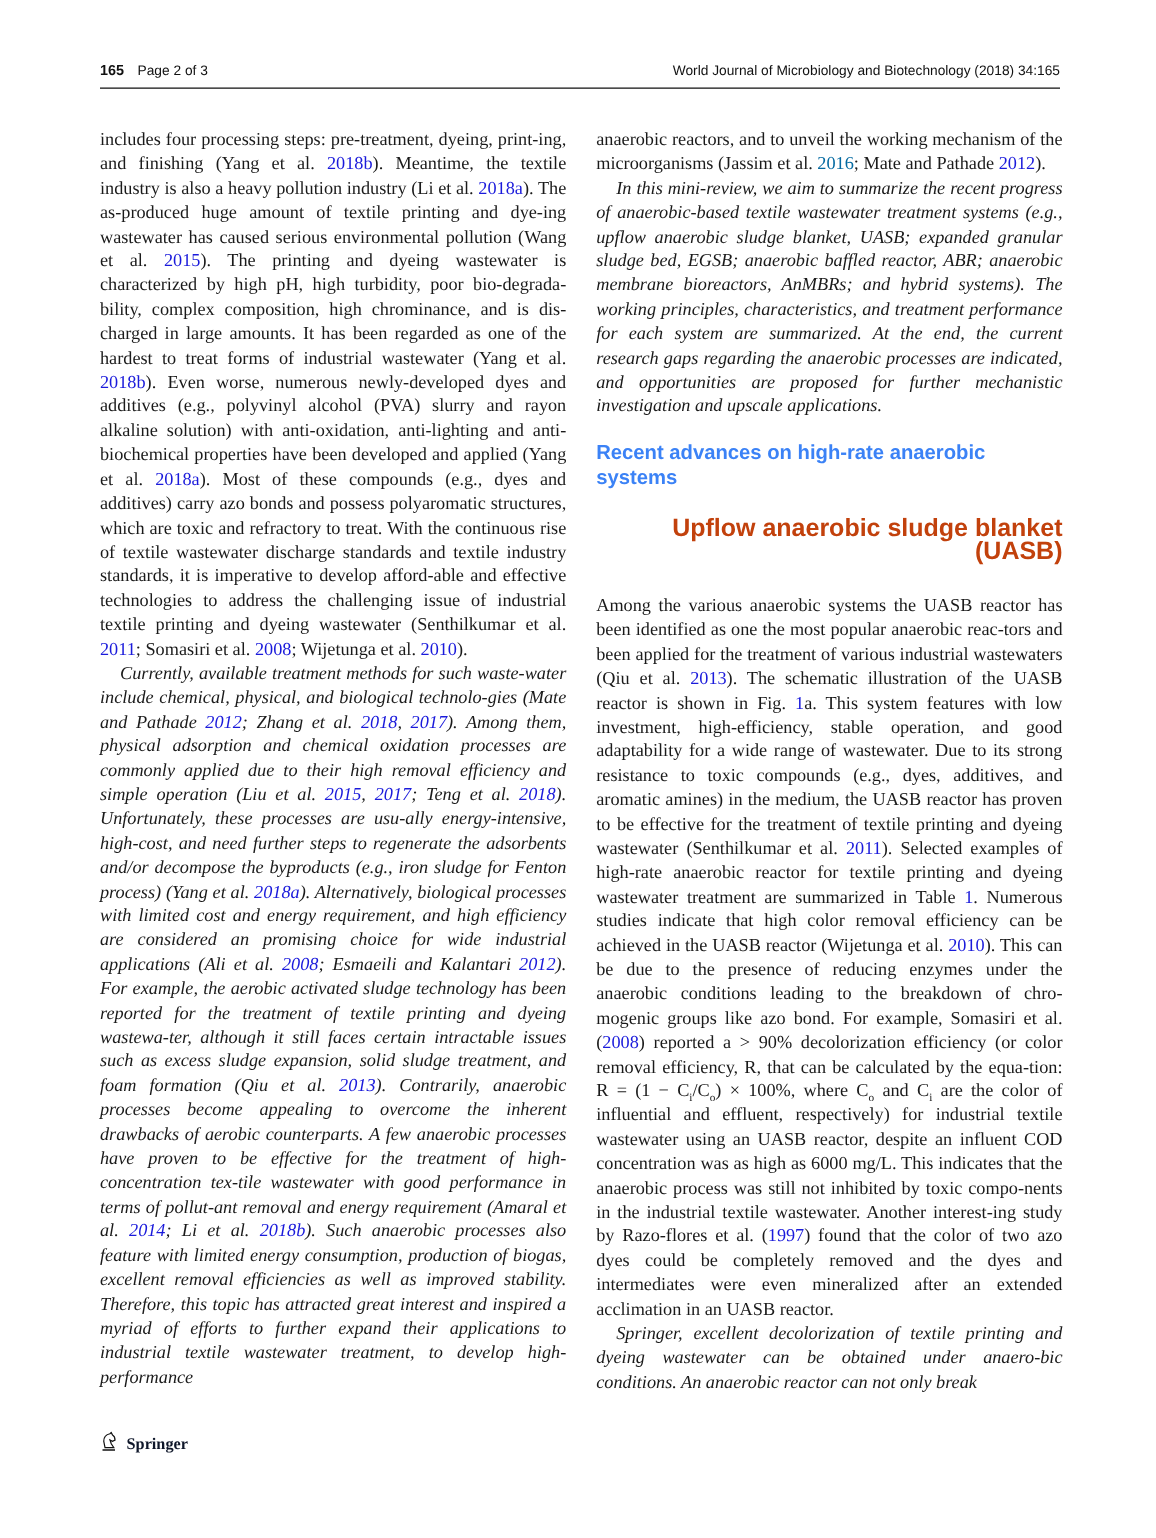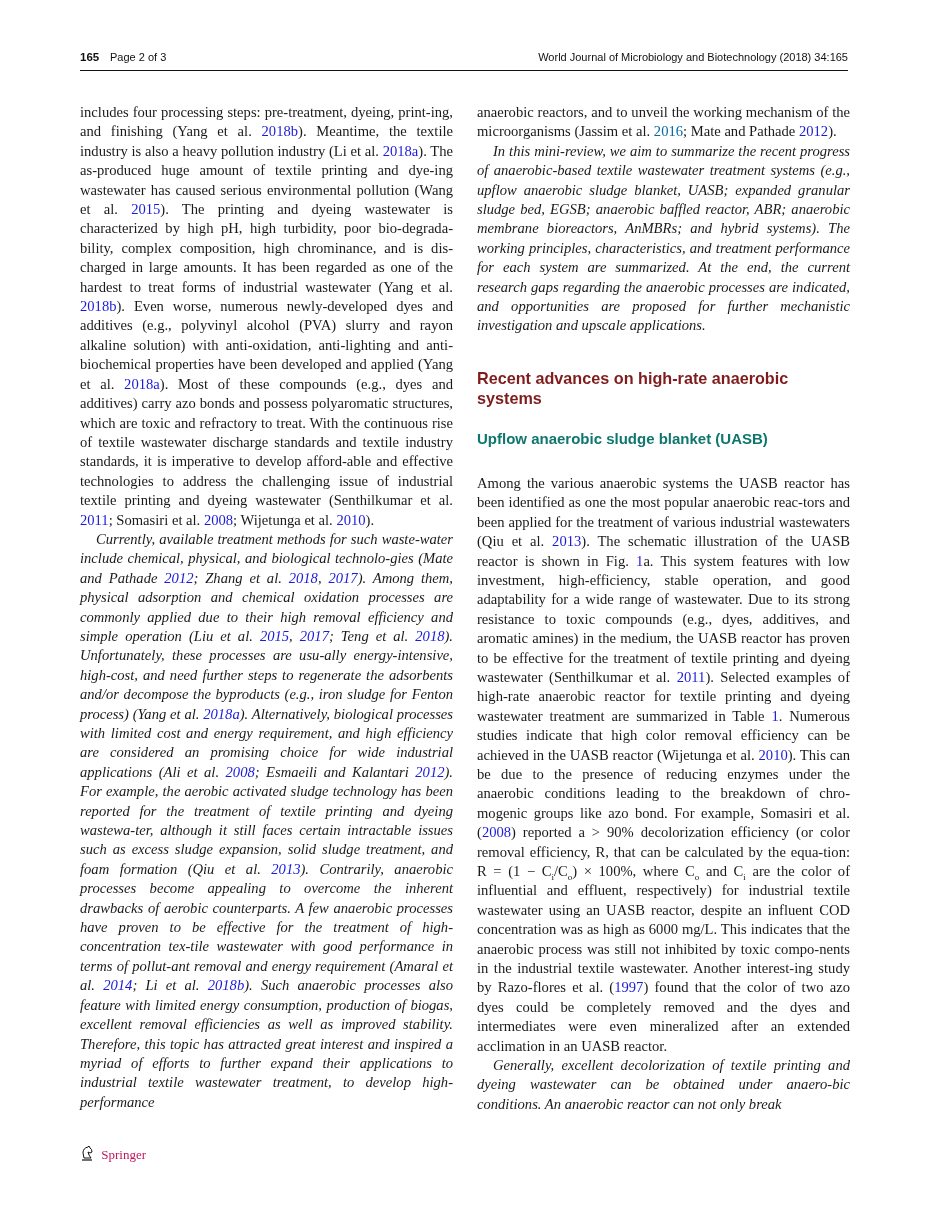--- a/index.html
+++ b/index.html
@@ -21,31 +21,31 @@
     color: #1a1a1a; text-align: justify; hyphens: manual;
   }
   .col.left { left: 80px; }
   .col.right { left: 477px; }
   .col p { margin: 0; }
   .col p.indent { text-indent: 16px; font-style: italic; }
   .col a, .col .cite { color: #1a1adb; text-decoration: none; }
 
   .h2 {
     font-family: "Liberation Sans", sans-serif; font-weight: bold; font-size: 16.2px;
-    line-height: 20px; color: #7f1d1d; text-align: left; margin: 32px 0 0 0;
+    line-height: 20px; color: #3b82f6; text-align: left; margin: 16px 0 0 0;
   }
   .h3 {
-    font-family: "Liberation Sans", sans-serif; font-weight: bold; font-size: 15px;
-    line-height: 18px; color: #0f766e; text-align: left; margin: 22px 0 26px 0;
+    font-family: "Liberation Sans", sans-serif; font-weight: bold; font-size: 20px;
+    line-height: 18px; color: #c2410c; text-align: right; margin: 22px 0 26px 0;
   }
   sub { font-size: 9px; line-height: 0; }
 
   .footer {
     position: absolute; left: 80px; top: 1145px; height: 20px;
-    font-family: "Liberation Serif", serif; font-size: 13px; color: #be185d;
+    font-family: "Liberation Serif", serif; font-size: 13px; color: #0f172a; font-weight: bold;
   }
   .footer .logo { display: inline-block; vertical-align: middle; margin-right: 4px; }
   .footer .logo-text { vertical-align: middle; }
 </style>
 </head>
 <body>
 
 <div class="page">
 
   <div class="running-head">
@@ -59,21 +59,21 @@
     <p>includes four processing steps: pre-treatment, dyeing, print-ing, and finishing (Yang et al. <span class="cite" style="color: rgb(26, 26, 219);">2018b</span>). Meantime, the textile industry is also a heavy pollution industry (Li et al. <span class="cite" style="color: rgb(26, 26, 219);">2018a</span>). The as-produced huge amount of textile printing and dye-ing wastewater has caused serious environmental pollution (Wang et al. <span class="cite" style="color: rgb(26, 26, 219);">2015</span>). The printing and dyeing wastewater is characterized by high pH, high turbidity, poor bio-degrada-bility, complex composition, high chrominance, and is dis-charged in large amounts. It has been regarded as one of the hardest to treat forms of industrial wastewater (Yang et al. <span class="cite" style="color: rgb(26, 26, 219);">2018b</span>). Even worse, numerous newly-developed dyes and additives (e.g., polyvinyl alcohol (PVA) slurry and rayon alkaline solution) with anti-oxidation, anti-lighting and anti-biochemical properties have been developed and applied (Yang et al. <span class="cite" style="color: rgb(26, 26, 219);">2018a</span>). Most of these compounds (e.g., dyes and additives) carry azo bonds and possess polyaromatic structures, which are toxic and refractory to treat. With the continuous rise of textile wastewater discharge standards and textile industry standards, it is imperative to develop afford-able and effective technologies to address the challenging issue of industrial textile printing and dyeing wastewater (Senthilkumar et al. <span class="cite" style="color: rgb(26, 26, 219);">2011</span>; Somasiri et al. <span class="cite" style="color: rgb(26, 26, 219);">2008</span>; Wijetunga et al. <span class="cite" style="color: rgb(26, 26, 219);">2010</span>).</p>
     <p class="indent">Currently, available treatment methods for such waste-water include chemical, physical, and biological technolo-gies (Mate and Pathade <span class="cite" style="color: rgb(26, 26, 219);">2012</span>; Zhang et al. <span class="cite" style="color: rgb(26, 26, 219);">2018</span>, <span class="cite" style="color: rgb(26, 26, 219);">2017</span>). Among them, physical adsorption and chemical oxidation processes are commonly applied due to their high removal efficiency and simple operation (Liu et al. <span class="cite" style="color: rgb(26, 26, 219);">2015</span>, <span class="cite" style="color: rgb(26, 26, 219);">2017</span>; Teng et al. <span class="cite" style="color: rgb(26, 26, 219);">2018</span>). Unfortunately, these processes are usu-ally energy-intensive, high-cost, and need further steps to regenerate the adsorbents and/or decompose the byproducts (e.g., iron sludge for Fenton process) (Yang et al. <span class="cite" style="color: rgb(26, 26, 219);">2018a</span>). Alternatively, biological processes with limited cost and energy requirement, and high efficiency are considered an promising choice for wide industrial applications (Ali et al. <span class="cite" style="color: rgb(26, 26, 219);">2008</span>; Esmaeili and Kalantari <span class="cite" style="color: rgb(26, 26, 219);">2012</span>). For example, the aerobic activated sludge technology has been reported for the treatment of textile printing and dyeing wastewa-ter, although it still faces certain intractable issues such as excess sludge expansion, solid sludge treatment, and foam formation (Qiu et al. <span class="cite" style="color: rgb(26, 26, 219);">2013</span>). Contrarily, anaerobic processes become appealing to overcome the inherent drawbacks of aerobic counterparts. A few anaerobic processes have proven to be effective for the treatment of high-concentration tex-tile wastewater with good performance in terms of pollut-ant removal and energy requirement (Amaral et al. <span class="cite" style="color: rgb(26, 26, 219);">2014</span>; Li et al. <span class="cite" style="color: rgb(26, 26, 219);">2018b</span>). Such anaerobic processes also feature with limited energy consumption, production of biogas, excellent removal efficiencies as well as improved stability. Therefore, this topic has attracted great interest and inspired a myriad of efforts to further expand their applications to industrial textile wastewater treatment, to develop high-performance</p>
   </div>
 
   <div class="col right">
     <p>anaerobic reactors, and to unveil the working mechanism of the microorganisms (Jassim et al. <span class="cite" style="color: #0369a1;">2016</span>; Mate and Pathade <span class="cite" style="color: rgb(26, 26, 219);">2012</span>).</p>
     <p class="indent">In this mini-review, we aim to summarize the recent progress of anaerobic-based textile wastewater treatment systems (e.g., upflow anaerobic sludge blanket, UASB; expanded granular sludge bed, EGSB; anaerobic baffled reactor, ABR; anaerobic membrane bioreactors, AnMBRs; and hybrid systems). The working principles, characteristics, and treatment performance for each system are summarized. At the end, the current research gaps regarding the anaerobic processes are indicated, and opportunities are proposed for further mechanistic investigation and upscale applications.</p>
     <div class="h2">Recent advances on high-rate anaerobic systems</div>
     <div class="h3">Upflow anaerobic sludge blanket (UASB)</div>
     <p>Among the various anaerobic systems the UASB reactor has been identified as one the most popular anaerobic reac-tors and been applied for the treatment of various industrial wastewaters (Qiu et al. <span class="cite" style="color: rgb(26, 26, 219);">2013</span>). The schematic illustration of the UASB reactor is shown in Fig. <span class="cite" style="color: rgb(26, 26, 219);">1</span>a. This system features with low investment, high-efficiency, stable operation, and good adaptability for a wide range of wastewater. Due to its strong resistance to toxic compounds (e.g., dyes, additives, and aromatic amines) in the medium, the UASB reactor has proven to be effective for the treatment of textile printing and dyeing wastewater (Senthilkumar et al. <span class="cite" style="color: rgb(26, 26, 219);">2011</span>). Selected examples of high-rate anaerobic reactor for textile printing and dyeing wastewater treatment are summarized in Table <span class="cite" style="color: rgb(26, 26, 219);">1</span>. Numerous studies indicate that high color removal efficiency can be achieved in the UASB reactor (Wijetunga et al. <span class="cite" style="color: rgb(26, 26, 219);">2010</span>). This can be due to the presence of reducing enzymes under the anaerobic conditions leading to the breakdown of chro-mogenic groups like azo bond. For example, Somasiri et al. (<span class="cite" style="color: rgb(26, 26, 219);">2008</span>) reported a &gt; 90% decolorization efficiency (or color removal efficiency, R, that can be calculated by the equa-tion: R = (1 − C<sub>i</sub>/C<sub>o</sub>) × 100%, where C<sub>o</sub> and C<sub>i</sub> are the color of influential and effluent, respectively) for industrial textile wastewater using an UASB reactor, despite an influent COD concentration was as high as 6000 mg/L. This indicates that the anaerobic process was still not inhibited by toxic compo-nents in the industrial textile wastewater. Another interest-ing study by Razo-flores et al. (<span class="cite" style="color: rgb(26, 26, 219);">1997</span>) found that the color of two azo dyes could be completely removed and the dyes and intermediates were even mineralized after an extended acclimation in an UASB reactor.</p>
-    <p class="indent">Generally, excellent decolorization of textile printing and dyeing wastewater can be obtained under anaero-bic conditions. An anaerobic reactor can not only break</p>
+    <p class="indent">Springer, excellent decolorization of textile printing and dyeing wastewater can be obtained under anaero-bic conditions. An anaerobic reactor can not only break</p>
   </div>
 
   <div class="footer">
     <span class="logo">
       <svg width="14" height="16" viewBox="0 0 14 16">
         <path d="M4 13 L3 8 Q3 3 8 2 L9 1 L10 3 Q12 4 12 7 L10 8 L8 7 L9 10 L11 13 Z" fill="none" stroke="#111" stroke-width="1"></path>
         <line x1="2" y1="15" x2="12" y2="15" stroke="#111" stroke-width="1.2"></line>
       </svg>
     </span>
     <span class="logo-text">Springer</span>

